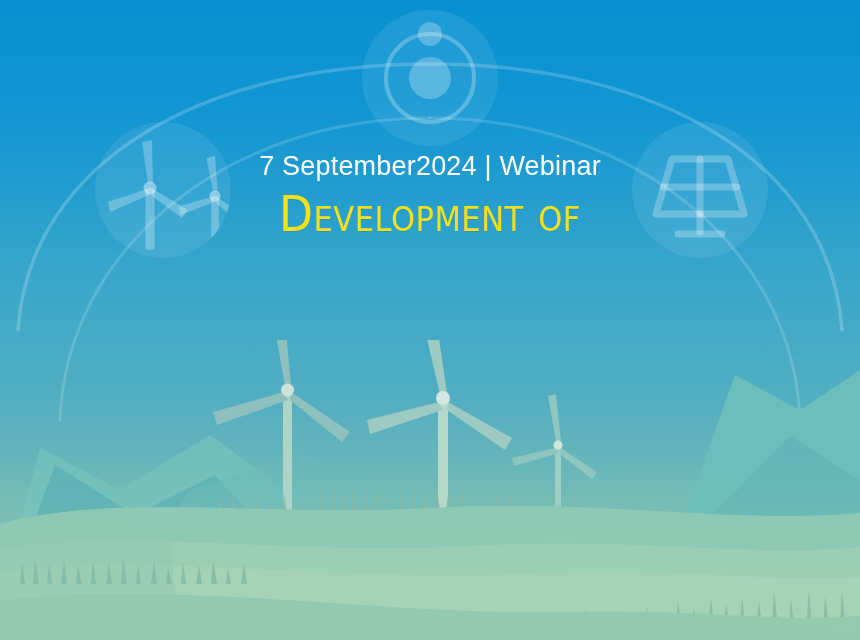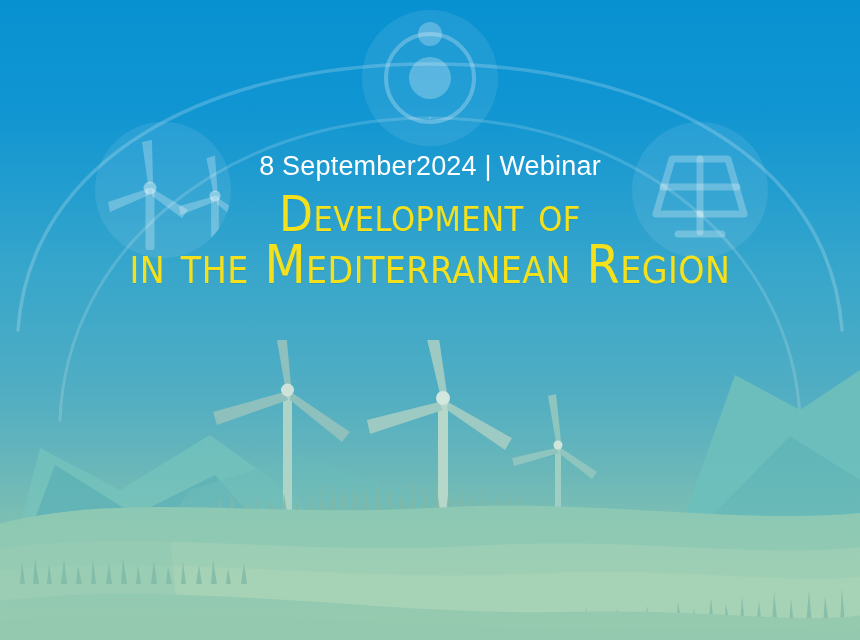--- a/index.html
+++ b/index.html
@@ -147,24 +147,23 @@
         <path d="M 672 159 L 728 159 L 744 214 L 656 214 Z"></path>
         <path d="M 700 159 L 700 214"></path>
         <path d="M 663 187 L 737 187"></path>
         <path d="M 700 214 L 700 232"></path>
         <path d="M 678 234 L 722 234"></path>
       </g>
     </g>
   </svg>
 
   <div class="text-block">
-    <p class="subtitle">8 September2024 | Webinar</p>
+    <p class="subtitle">7 September2024 | Webinar</p>
     <h1 class="title">
       <span class="tline tline-1">Development of</span>
-      <span class="tline tline-3">in the Mediterranean Region</span>
     </h1>
   </div>
 
   <svg class="landscape" viewBox="0 0 860 300" xmlns="http://www.w3.org/2000/svg">
     <defs>
       <linearGradient id="gMtnFar" x1="0" y1="0" x2="0" y2="1">
         <stop offset="0%" stop-color="#6fc0bd"></stop>
         <stop offset="100%" stop-color="#84c6b6"></stop>
       </linearGradient>
       <linearGradient id="gMtnMid" x1="0" y1="0" x2="0" y2="1">

